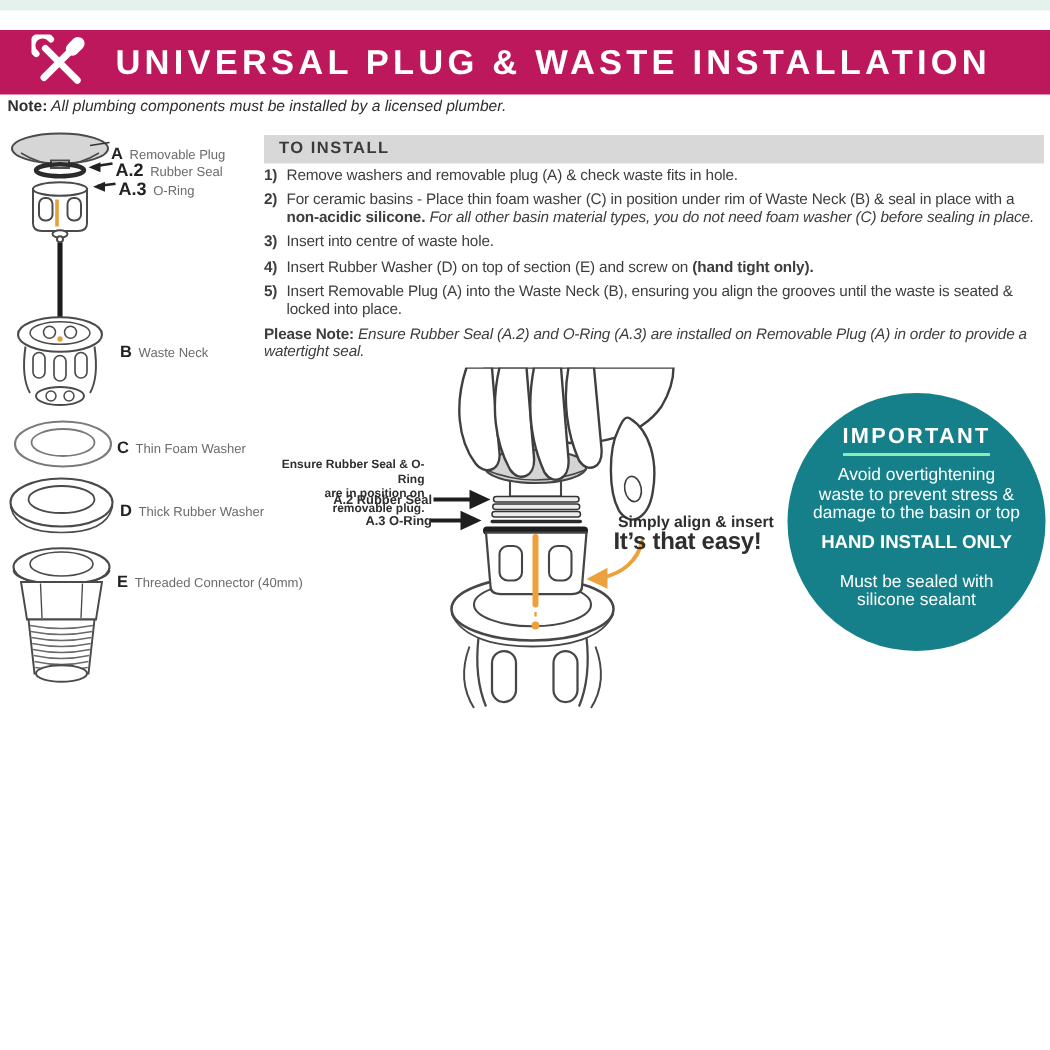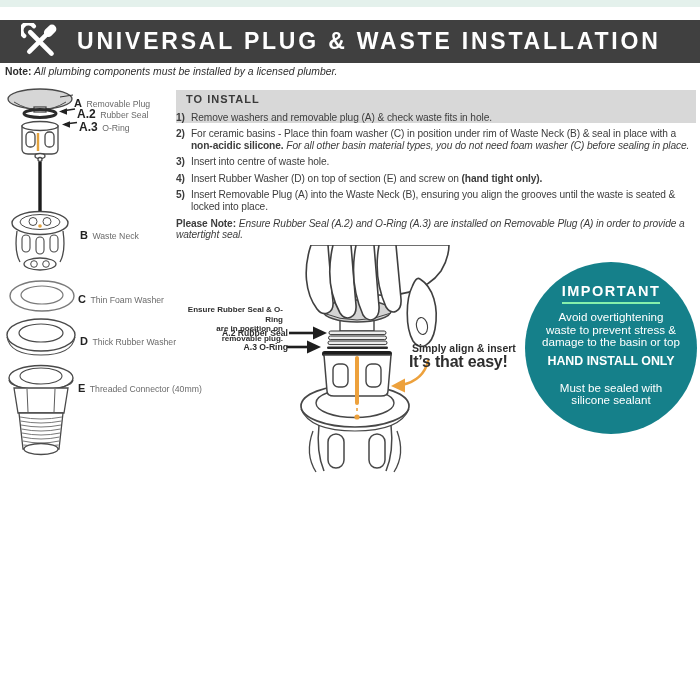--- a/index.html
+++ b/index.html
@@ -2,38 +2,38 @@
 <html><head>
 <meta charset="utf-8">
 <style>
   * { box-sizing: border-box; margin: 0; padding: 0; }
   html,body { width:700px; height:700px; background:#ffffff; }
   body { font-family: "Liberation Sans", sans-serif; color:#3d3d3d; position:relative; overflow:hidden; }
   .page { position:absolute; left:0; top:0; width:700px; height:700px; background:#fff; }
 
   .top-strip { position:absolute; left:0; top:0; width:700px; height:7px; background:#e4f1ec; }
 
-  .banner { position:absolute; left:0; top:20px; width:700px; height:43px; background:#404040;
+  .banner { position:absolute; left:0; top:20px; width:700px; height:43px; background:#be185d;
             display:flex; align-items:center; }
   .banner svg { margin-left:21px; flex:0 0 auto; }
   .banner h1 { font-size:23px; font-weight:bold; color:#ffffff; letter-spacing:2.8px; margin-left:19px; white-space:nowrap; }
 
   .note-line { position:absolute; left:5px; top:66px; font-size:10.4px; color:#2f2f2f; }
   .note-line b { font-style:normal; }
   .note-line i { font-style:italic; }
 
   
   .exploded { position:absolute; left:0; top:85px; }
   .part-label { position:absolute; white-space:nowrap; }
   .pk { font-weight:bold; font-size:11px; color:#222; }
   .pk2 { font-weight:bold; font-size:12px; color:#222; }
   .pn { font-size:8.7px; color:#6b6b6b; }
 
   
-  .install-bar { position:absolute; left:176px; top:90px; width:520px; height:33px; background:#d8d8d8;
+  .install-bar { position:absolute; left:176px; top:90px; width:520px; height:19px; background:#d8d8d8;
                  font-size:11px; font-weight:bold; color:#3a3a3a; letter-spacing:1px; line-height:19px; padding-left:10px; }
   .steps { position:absolute; left:176px; top:112px; width:522px; font-size:10.2px; line-height:11.8px; color:#3d3d3d; letter-spacing:-0.1px; }
   .steps p { margin:0 0 4.5px 0; padding-left:15px; }
   .steps .n { display:inline-block; width:15px; margin-left:-15px; font-weight:bold; }
   .steps i { font-style:italic; }
   .steps b { font-weight:bold; }
   .steps .pnote { padding-left:0; margin-top:5px; }
 
   
   .illus { position:absolute; left:175px; top:245px; }

